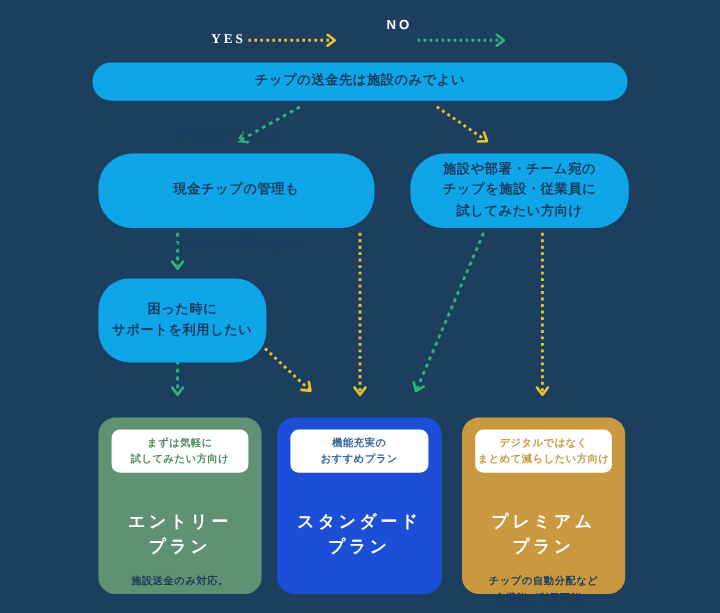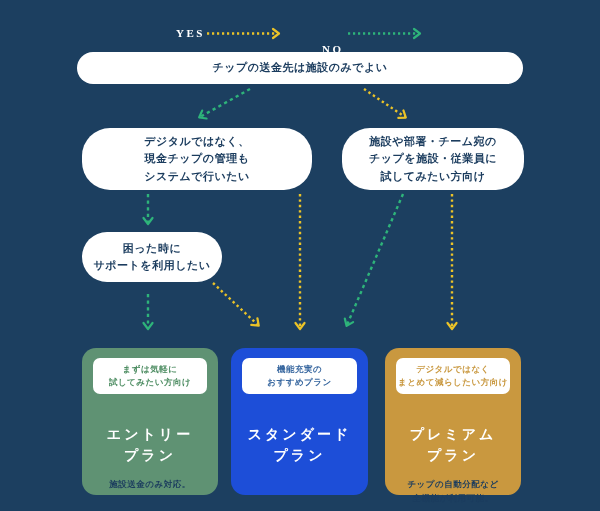--- a/index.html
+++ b/index.html
@@ -9,31 +9,31 @@
     background:#1c3f60;
     font-family:"Liberation Sans","DejaVu Sans",sans-serif;
     overflow:hidden;
   }
   .arrows{position:absolute;left:0;top:0;width:600px;height:511px;}
   .legend-label{
     position:absolute;color:#ffffff;font-weight:bold;
     font-size:11px;letter-spacing:2.5px;line-height:1;
   }
   .yes-label{left:176px;top:28px;font-family:Liberation Serif, serif;}
-  .no-label{left:322px;top:44px;font-family:Liberation Serif, serif;}
+  .no-label{left:322px;top:16px;}
   .qbox{
-    position:absolute;background:#ffffff;color:#1b3c5e;
+    position:absolute;background:#0ea5e9;color:#1b3c5e;
     font-weight:bold;text-align:center;
     display:flex;flex-direction:column;justify-content:center;align-items:center;
     font-size:11px;letter-spacing:0.5px;line-height:1.55;
   }
   .q-root{left:77px;top:52px;width:446px;height:32px;border-radius:16px;}
-  .q-left{left:82px;top:128px;width:230px;height:62px;border-radius:28px;}
+  .q-left{left:82px;top:128px;width:230px;height:62px;border-radius:28px;gap:28px;}
   .q-right{left:342px;top:128px;width:182px;height:62px;border-radius:28px;}
-  .q-support{left:82px;top:232px;width:140px;height:50px;border-radius:26px;}
+  .q-support{left:82px;top:232px;width:140px;height:70px;border-radius:26px;}
   .qline{display:block;}
   .plan{
     position:absolute;top:348px;height:147px;border-radius:14px;
     display:flex;flex-direction:column;align-items:center;
   }
   .plan-entry{left:82px;width:136px;background:#5f9273;}
   .plan-standard{left:231px;width:137px;background:#1d4ed8;}
   .plan-premium{left:385px;width:136px;background:#c9983f;}
   .badge{
     margin-top:10px;background:#ffffff;border-radius:7px;

